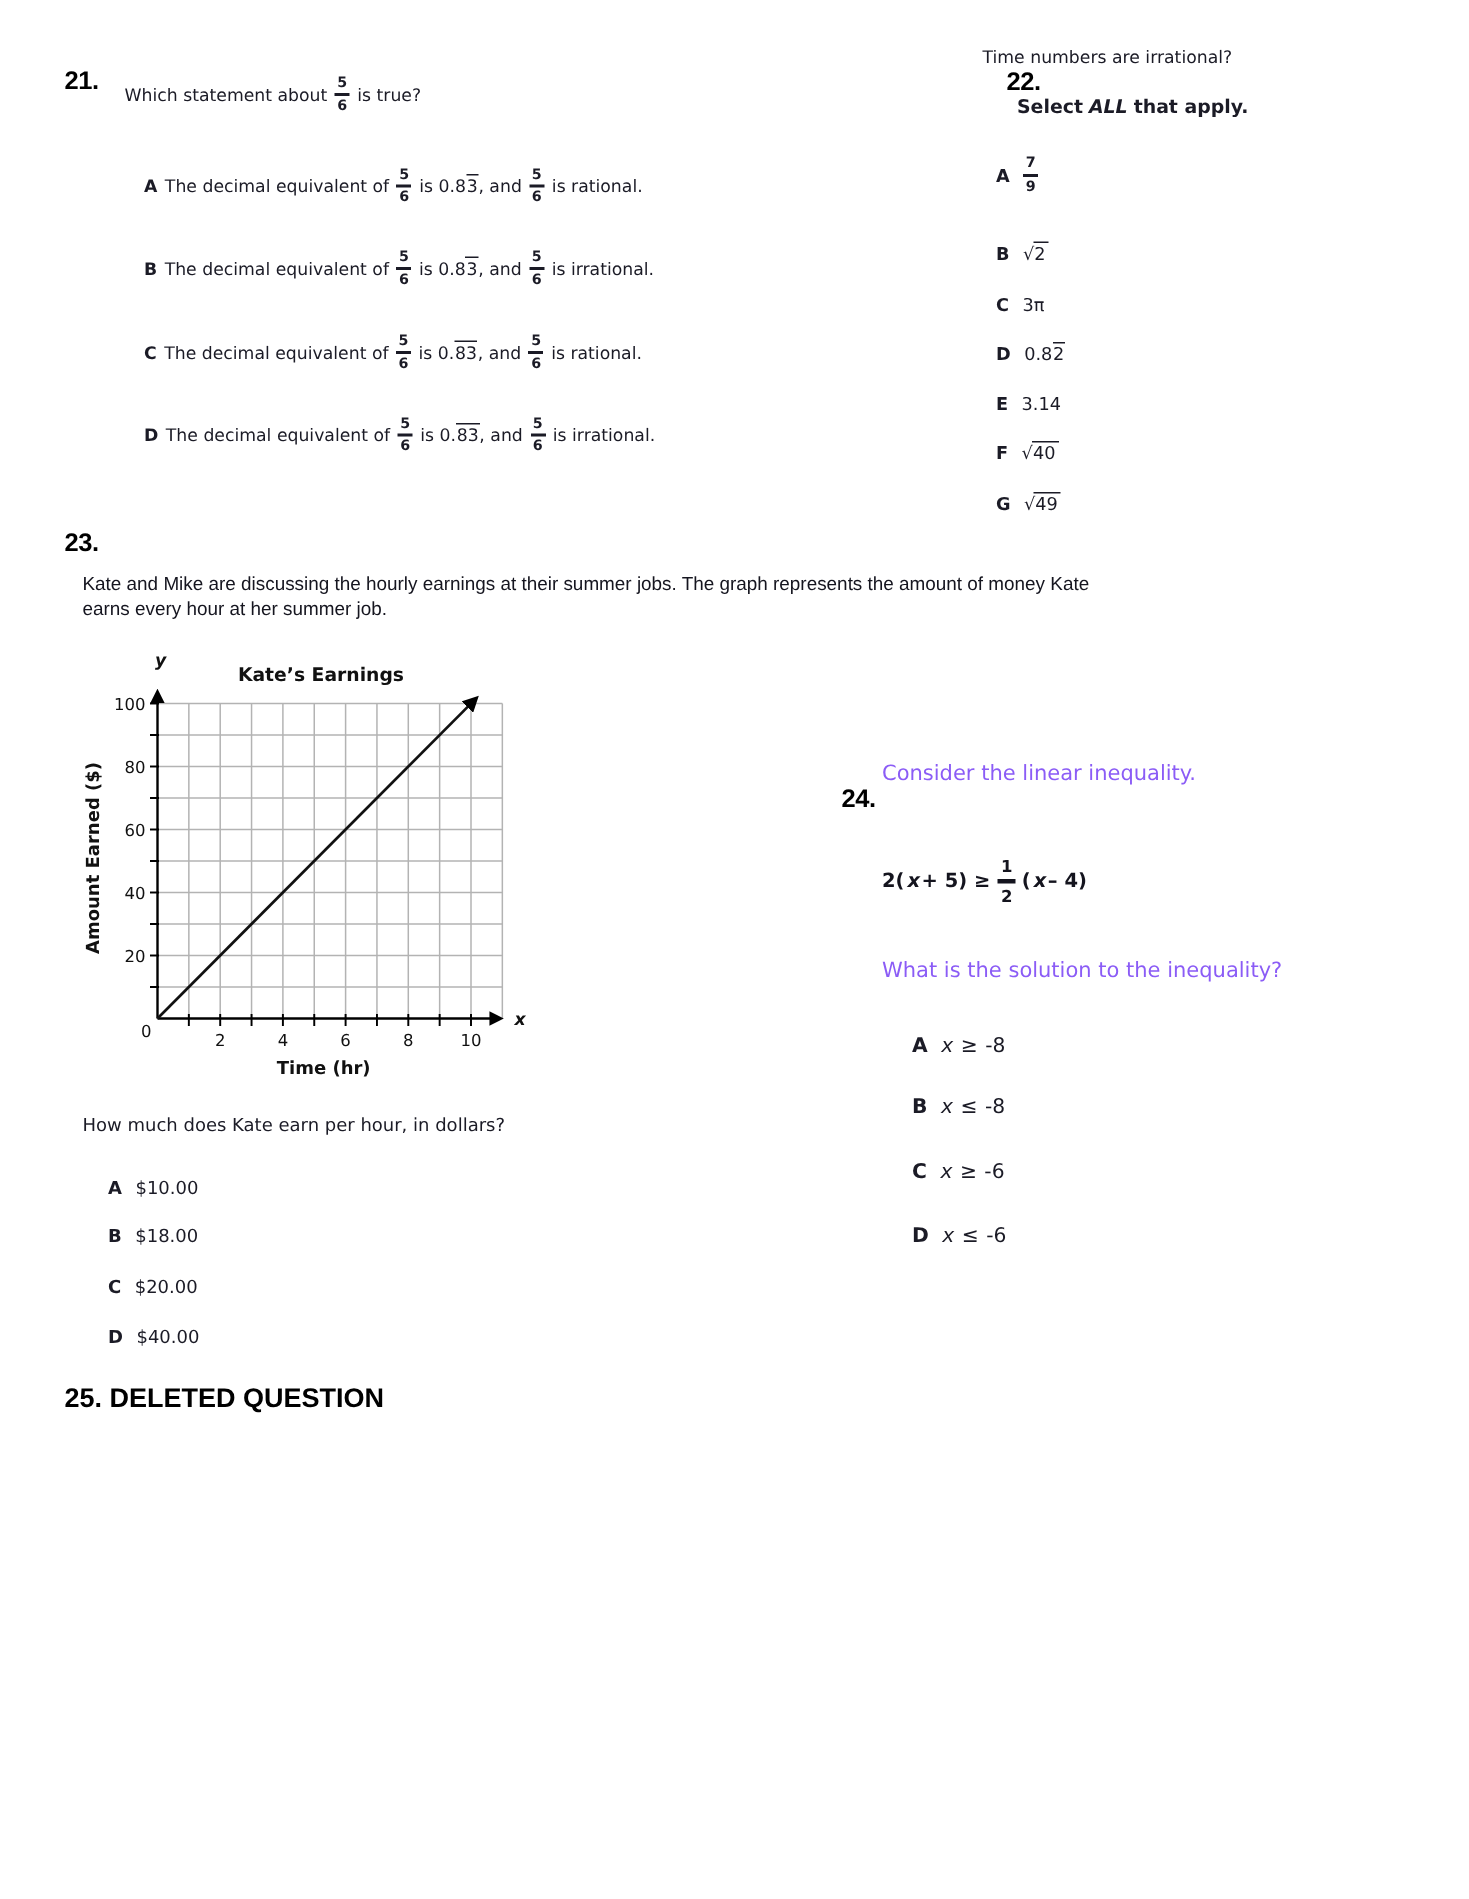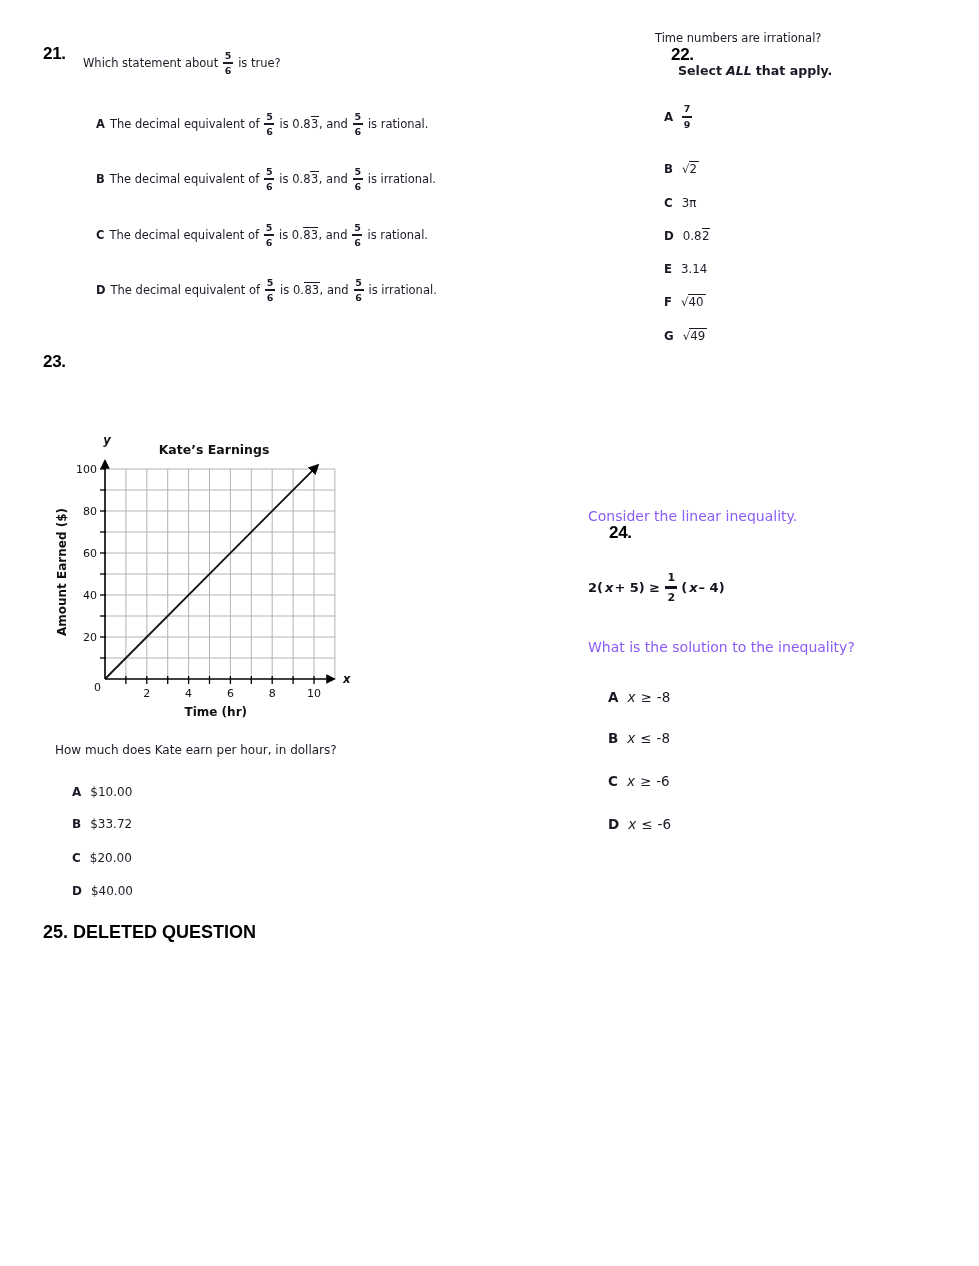--- a/index.html
+++ b/index.html
@@ -188,20 +188,21 @@
     <span class="sqrt"><span class="sqrt-sym">√</span><span class="sqrt-rad">40</span></span>
   </div>
 
   <div class="q22row" style="top: 329px;">
     <span class="letter">G</span>
     <span class="sqrt"><span class="sqrt-sym">√</span><span class="sqrt-rad">49</span></span>
   </div>
 </div>
 
   <div class="qnum" style="left:43px; top:352px;">23.</div>
+  <div class="para" style="left:55px; top:381px; width:680px;">Kate and Mike are discussing the hourly earnings at their summer jobs. The graph represents the amount of money Kate earns every hour at her summer job.</div>
 
   <svg id="chart-svg" class="chart" width="322" height="298">
     <defs>
       <marker id="ah" viewBox="0 0 10 10" refX="7" refY="5" markerWidth="6" markerHeight="6" orient="auto-start-reverse">
         <path d="M0 0 L10 5 L0 10 z" fill="#000"></path>
       </marker>
     </defs>
   <line x1="85.9" y1="247" x2="85.9" y2="37" class="grid"></line>
       <line x1="106.8" y1="247" x2="106.8" y2="37" class="grid"></line>
       <line x1="127.69999999999999" y1="247" x2="127.69999999999999" y2="37" class="grid"></line>
@@ -266,36 +267,36 @@
 
   <div class="abs fs12" style="left:55px; top:743px;">How much does Kate earn per hour, in dollars?</div>
   <div id="q23-options">
   <div class="q23row" style="top: 784px;">
     <span class="letter">A</span>
     <span>$10.00</span>
   </div>
 
   <div class="q23row" style="top: 816px;">
     <span class="letter">B</span>
-    <span>$33.72</span>
+    <span>$18.00</span>
   </div>
 
   <div class="q23row" style="top: 850px;">
     <span class="letter">C</span>
     <span>$20.00</span>
   </div>
 
   <div class="q23row" style="top: 883px;">
     <span class="letter">D</span>
     <span>$40.00</span>
   </div>
 </div>
 
   <div class="q24txt" style="left:588px; top:508px;">Consider the linear inequality.</div>
-  <div class="qnum" style="left:561px; top:523px;margin-left:48px;">24.</div>
+  <div class="qnum" style="left:561px; top:523px;">24.</div>
   <div class="ineq" style="left:588px; top:558px; height:58px;">
     <span class="seg">2(</span>
     <span class="ivar">x</span>
     <span class="seg">+ 5) ≥</span>
     <span class="frac big">
         <span>1</span>
         <span class="fbar"></span>
         <span>2</span>
       </span>
     <span class="seg">(</span>

